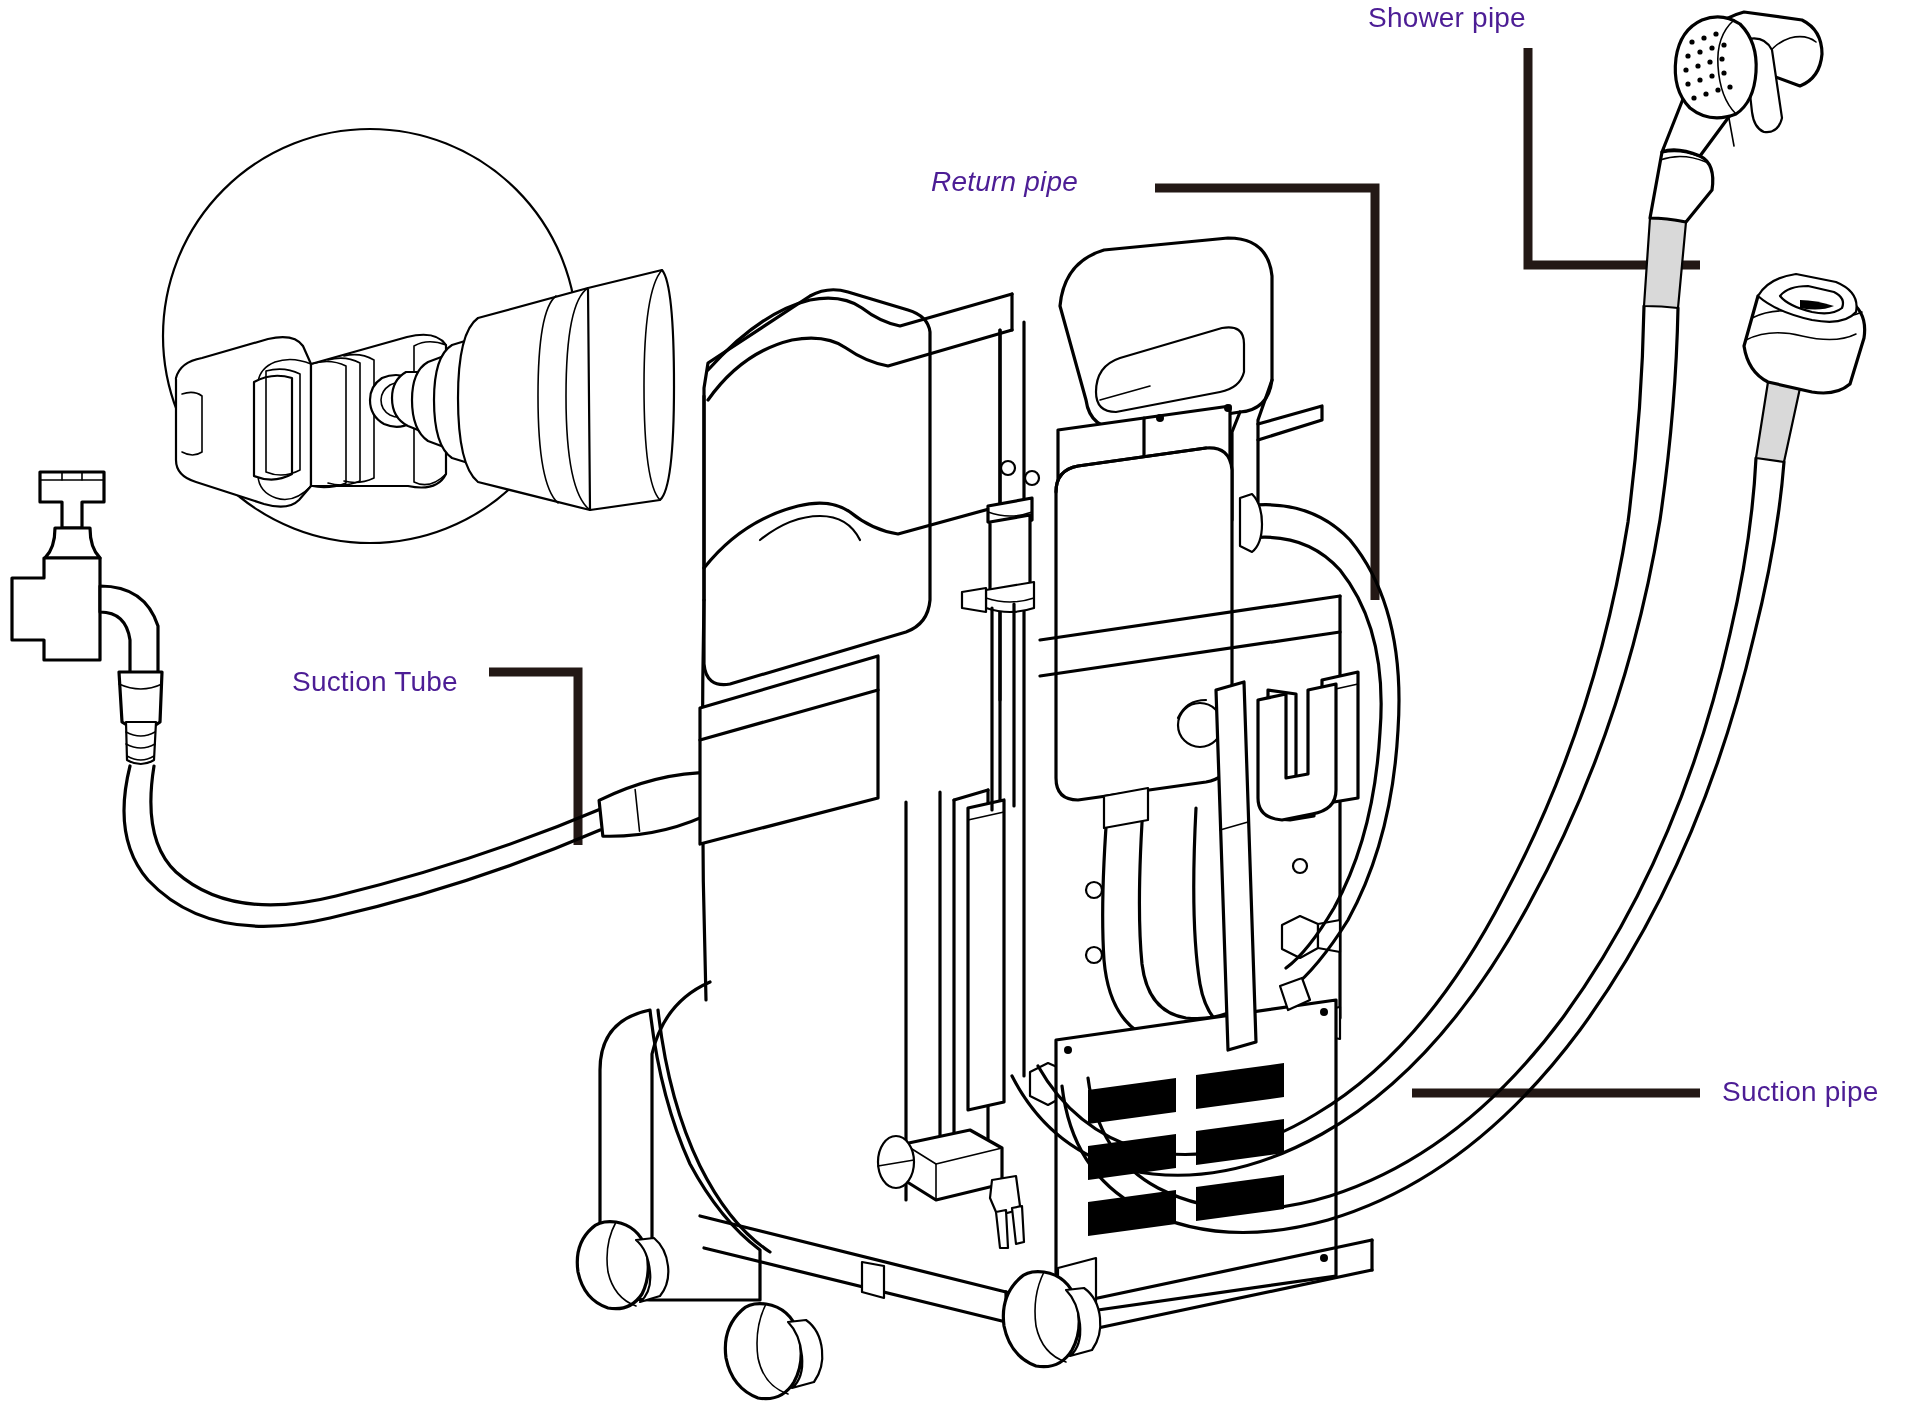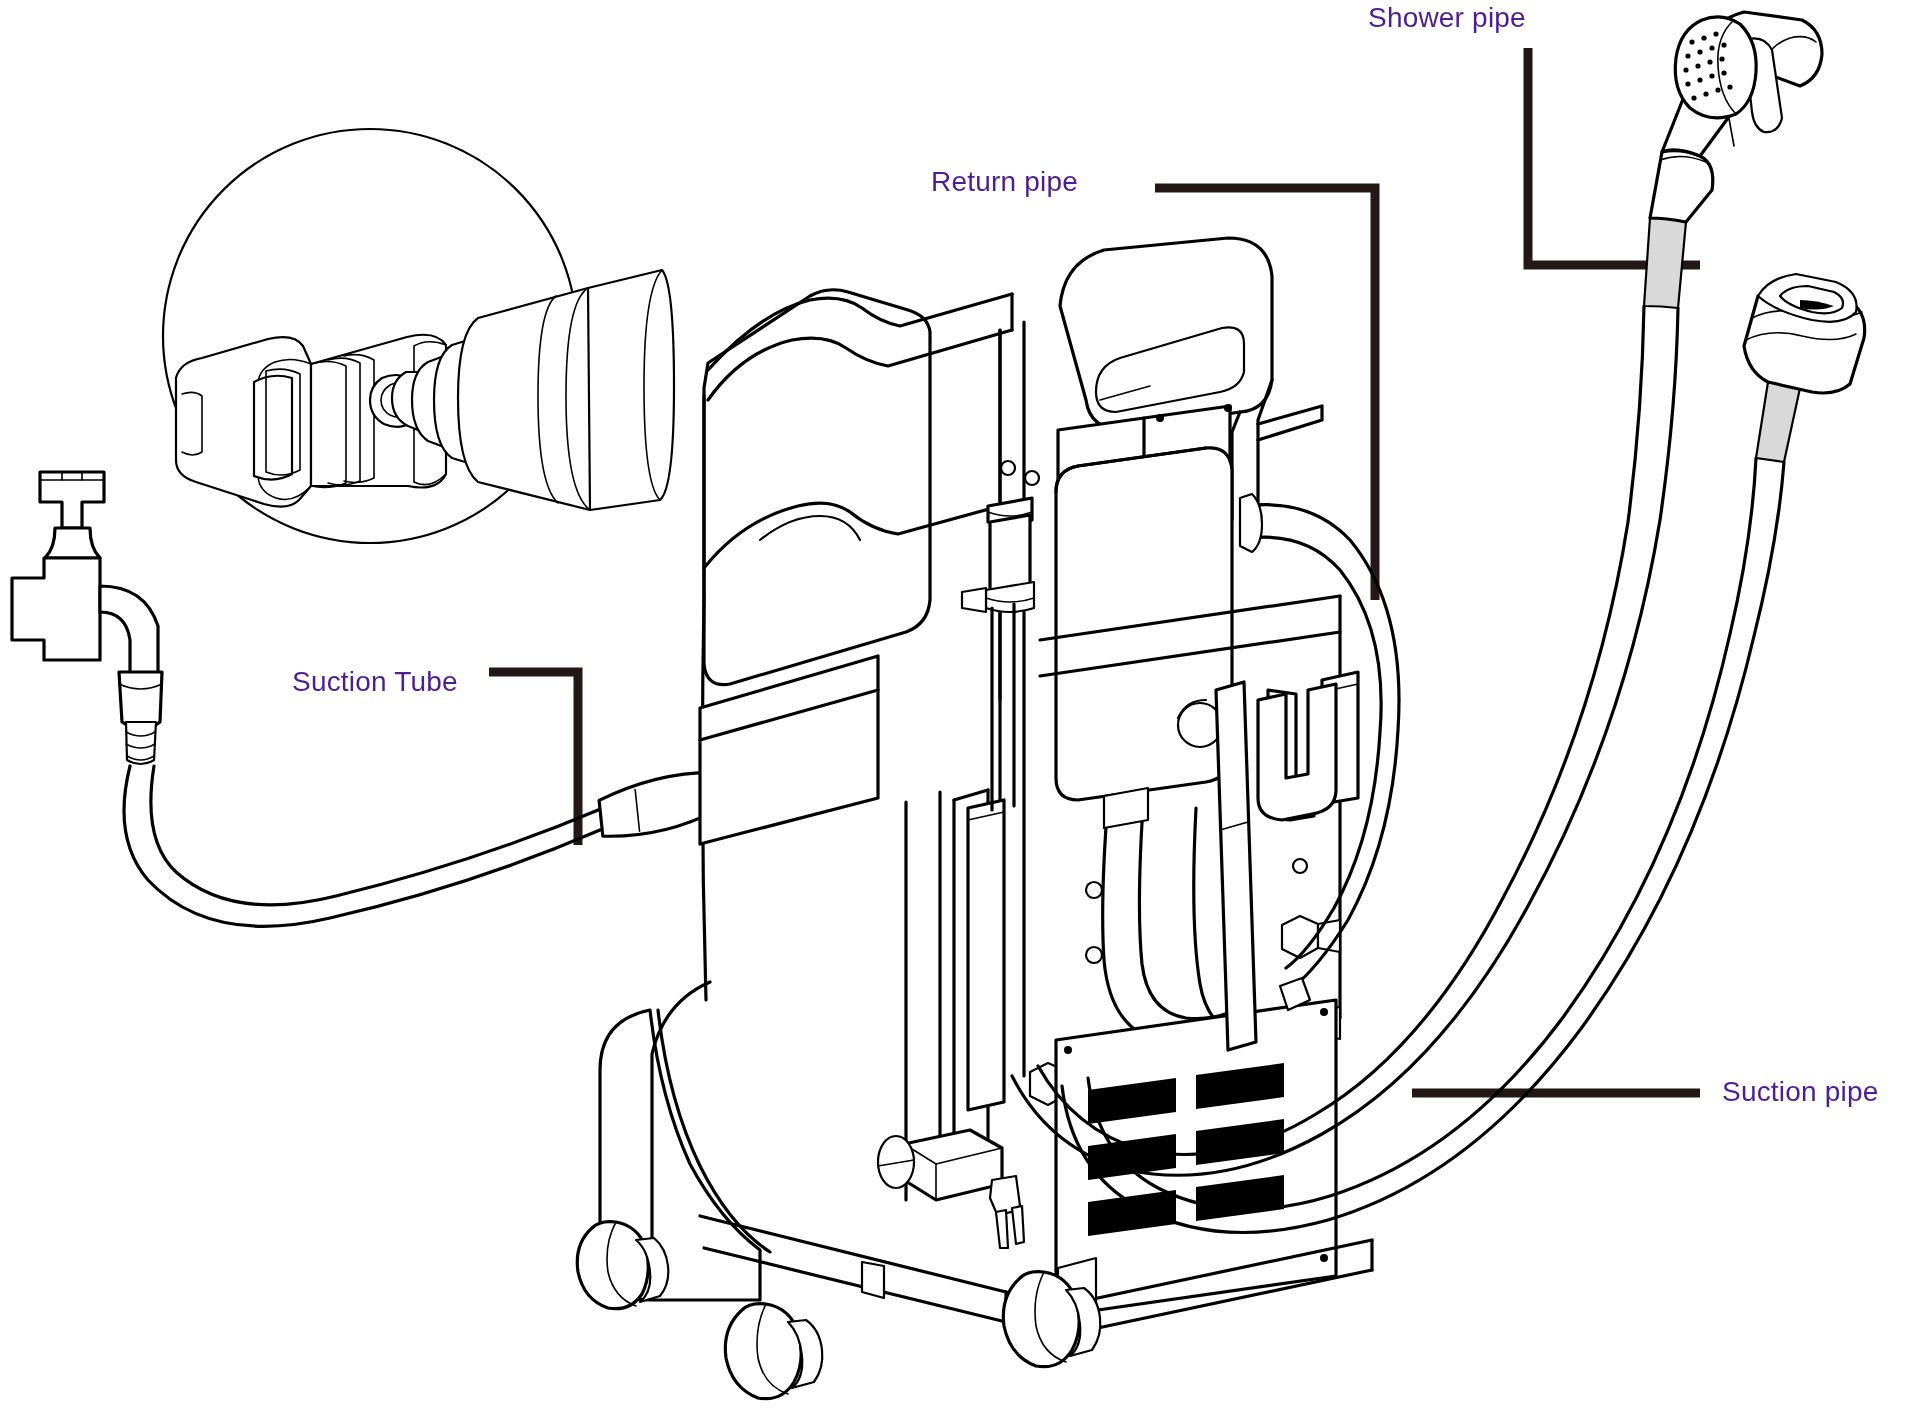--- a/index.html
+++ b/index.html
@@ -30,21 +30,21 @@
   .lbl {
     position: absolute;
     font-family: "Liberation Sans", sans-serif;
     font-size: 28px;
     font-weight: 400;
     color: #4c1d95;
     white-space: nowrap;
     letter-spacing: 0.2px;
   }
   #lbl-shower   { left: 1368px; top: 2px; }
-  #lbl-return   { left: 931px;  top: 166px; }
+  #lbl-return   { left: 931px;  top: 166px; font-style: italic; }
   #lbl-refill   { left: 292px;  top: 666px; }
   #lbl-suction  { left: 1722px; top: 1076px; }
 </style>
 </head>
 <body>
 
 <div id="stage">
 
   <svg id="diagram" viewBox="0 0 1920 1412" xmlns="http://www.w3.org/2000/svg">
 

